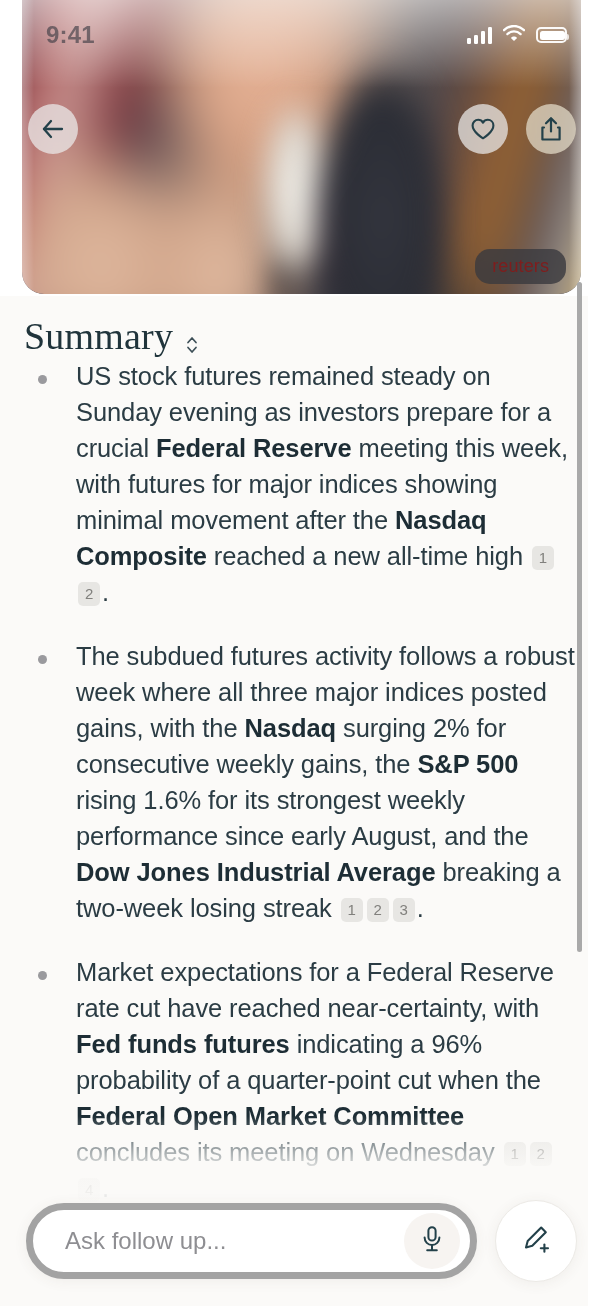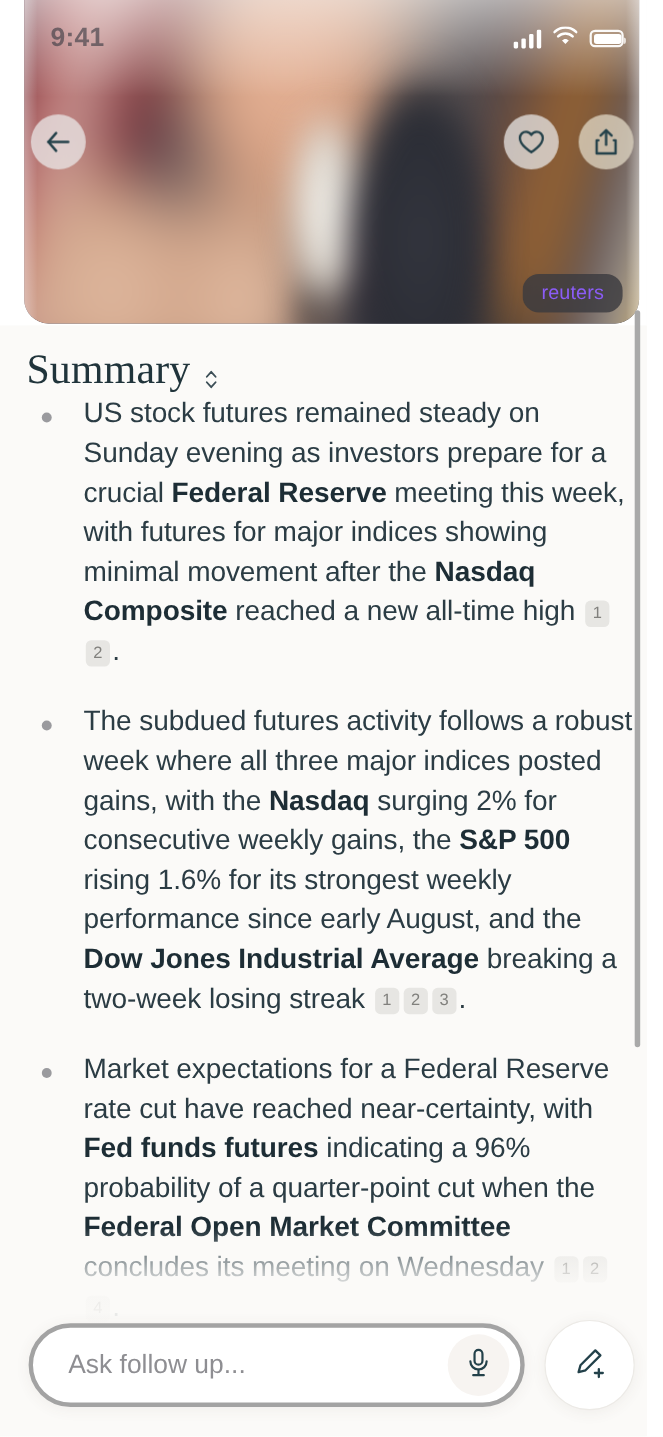--- a/index.html
+++ b/index.html
@@ -114,21 +114,21 @@
   }
   .btn-back  { left:28px;  top:104px; }
   .btn-like  { left:458px; top:104px; }
   .btn-share { left:526px; top:104px; background:rgba(226,218,200,0.74); }
   .circle-btn svg { display:block; }
 
   .source-badge {
     position:absolute; right:22px; top:249px;
     background:rgba(58,58,62,0.80);
     backdrop-filter:blur(6px);
-    color:#8b5cf6; font-size:18px; font-weight:500;
+    color:#7f1d1d; font-size:18px; font-weight:500;
     padding:7px 17px; border-radius:15px;
     z-index:5; letter-spacing:0.1px;
   }
 
   
   .content {
     position:absolute; left:0; top:296px; width:603px; height:1010px;
     background:#fbfaf8;
     padding:0 24px;
     overflow:hidden;
@@ -189,21 +189,21 @@
   }
   .bottombar {
     position:absolute; left:0; bottom:0; width:603px; height:130px;
     display:flex; align-items:center; gap:18px;
     padding:0 26px;
     z-index:9;
   }
   .askbox {
     flex:1; height:76px;
     background:#ffffff;
-    border:4px solid #a3a3a3;
+    border:7px solid #a3a3a3;
     border-radius:38px;
     box-shadow:0 2px 14px rgba(80,70,60,0.07);
     display:flex; align-items:center;
     padding:0 10px 0 32px;
     cursor:text;
   }
   .askbox input {
     flex:1; border:none; outline:none; background:transparent;
     font-family:"Liberation Sans", sans-serif;
     font-size:24px; color:#2b3c44;

